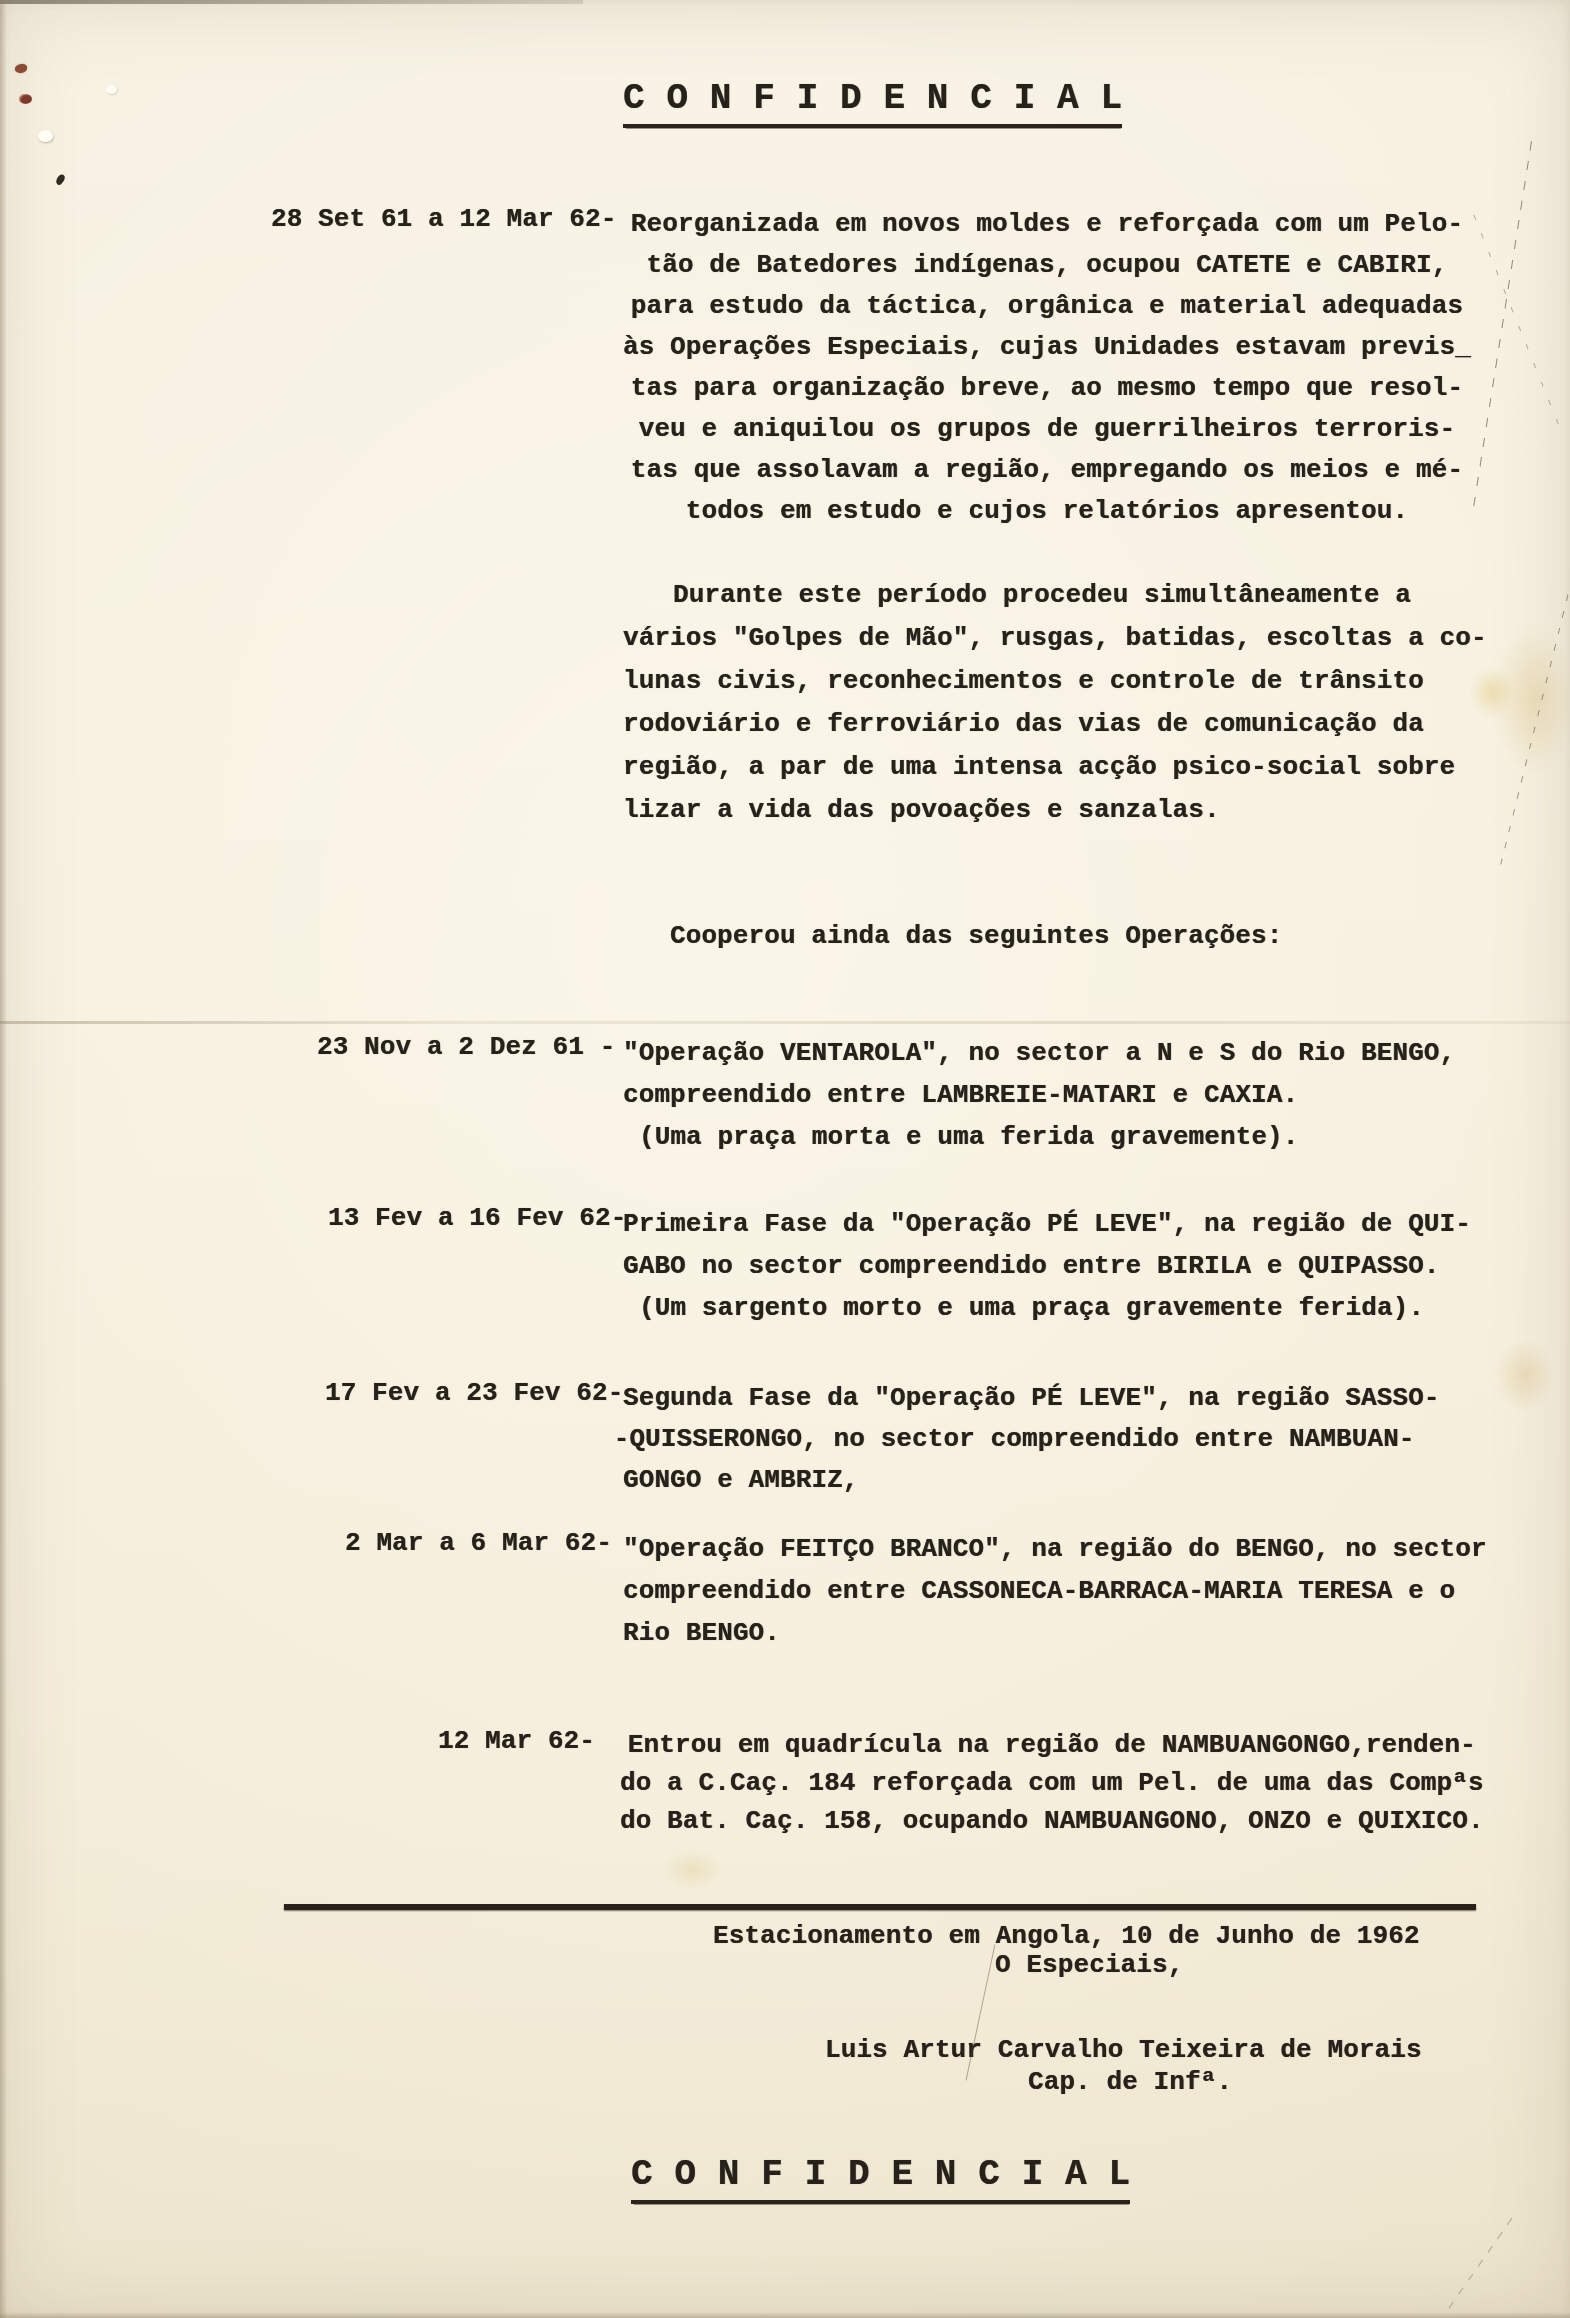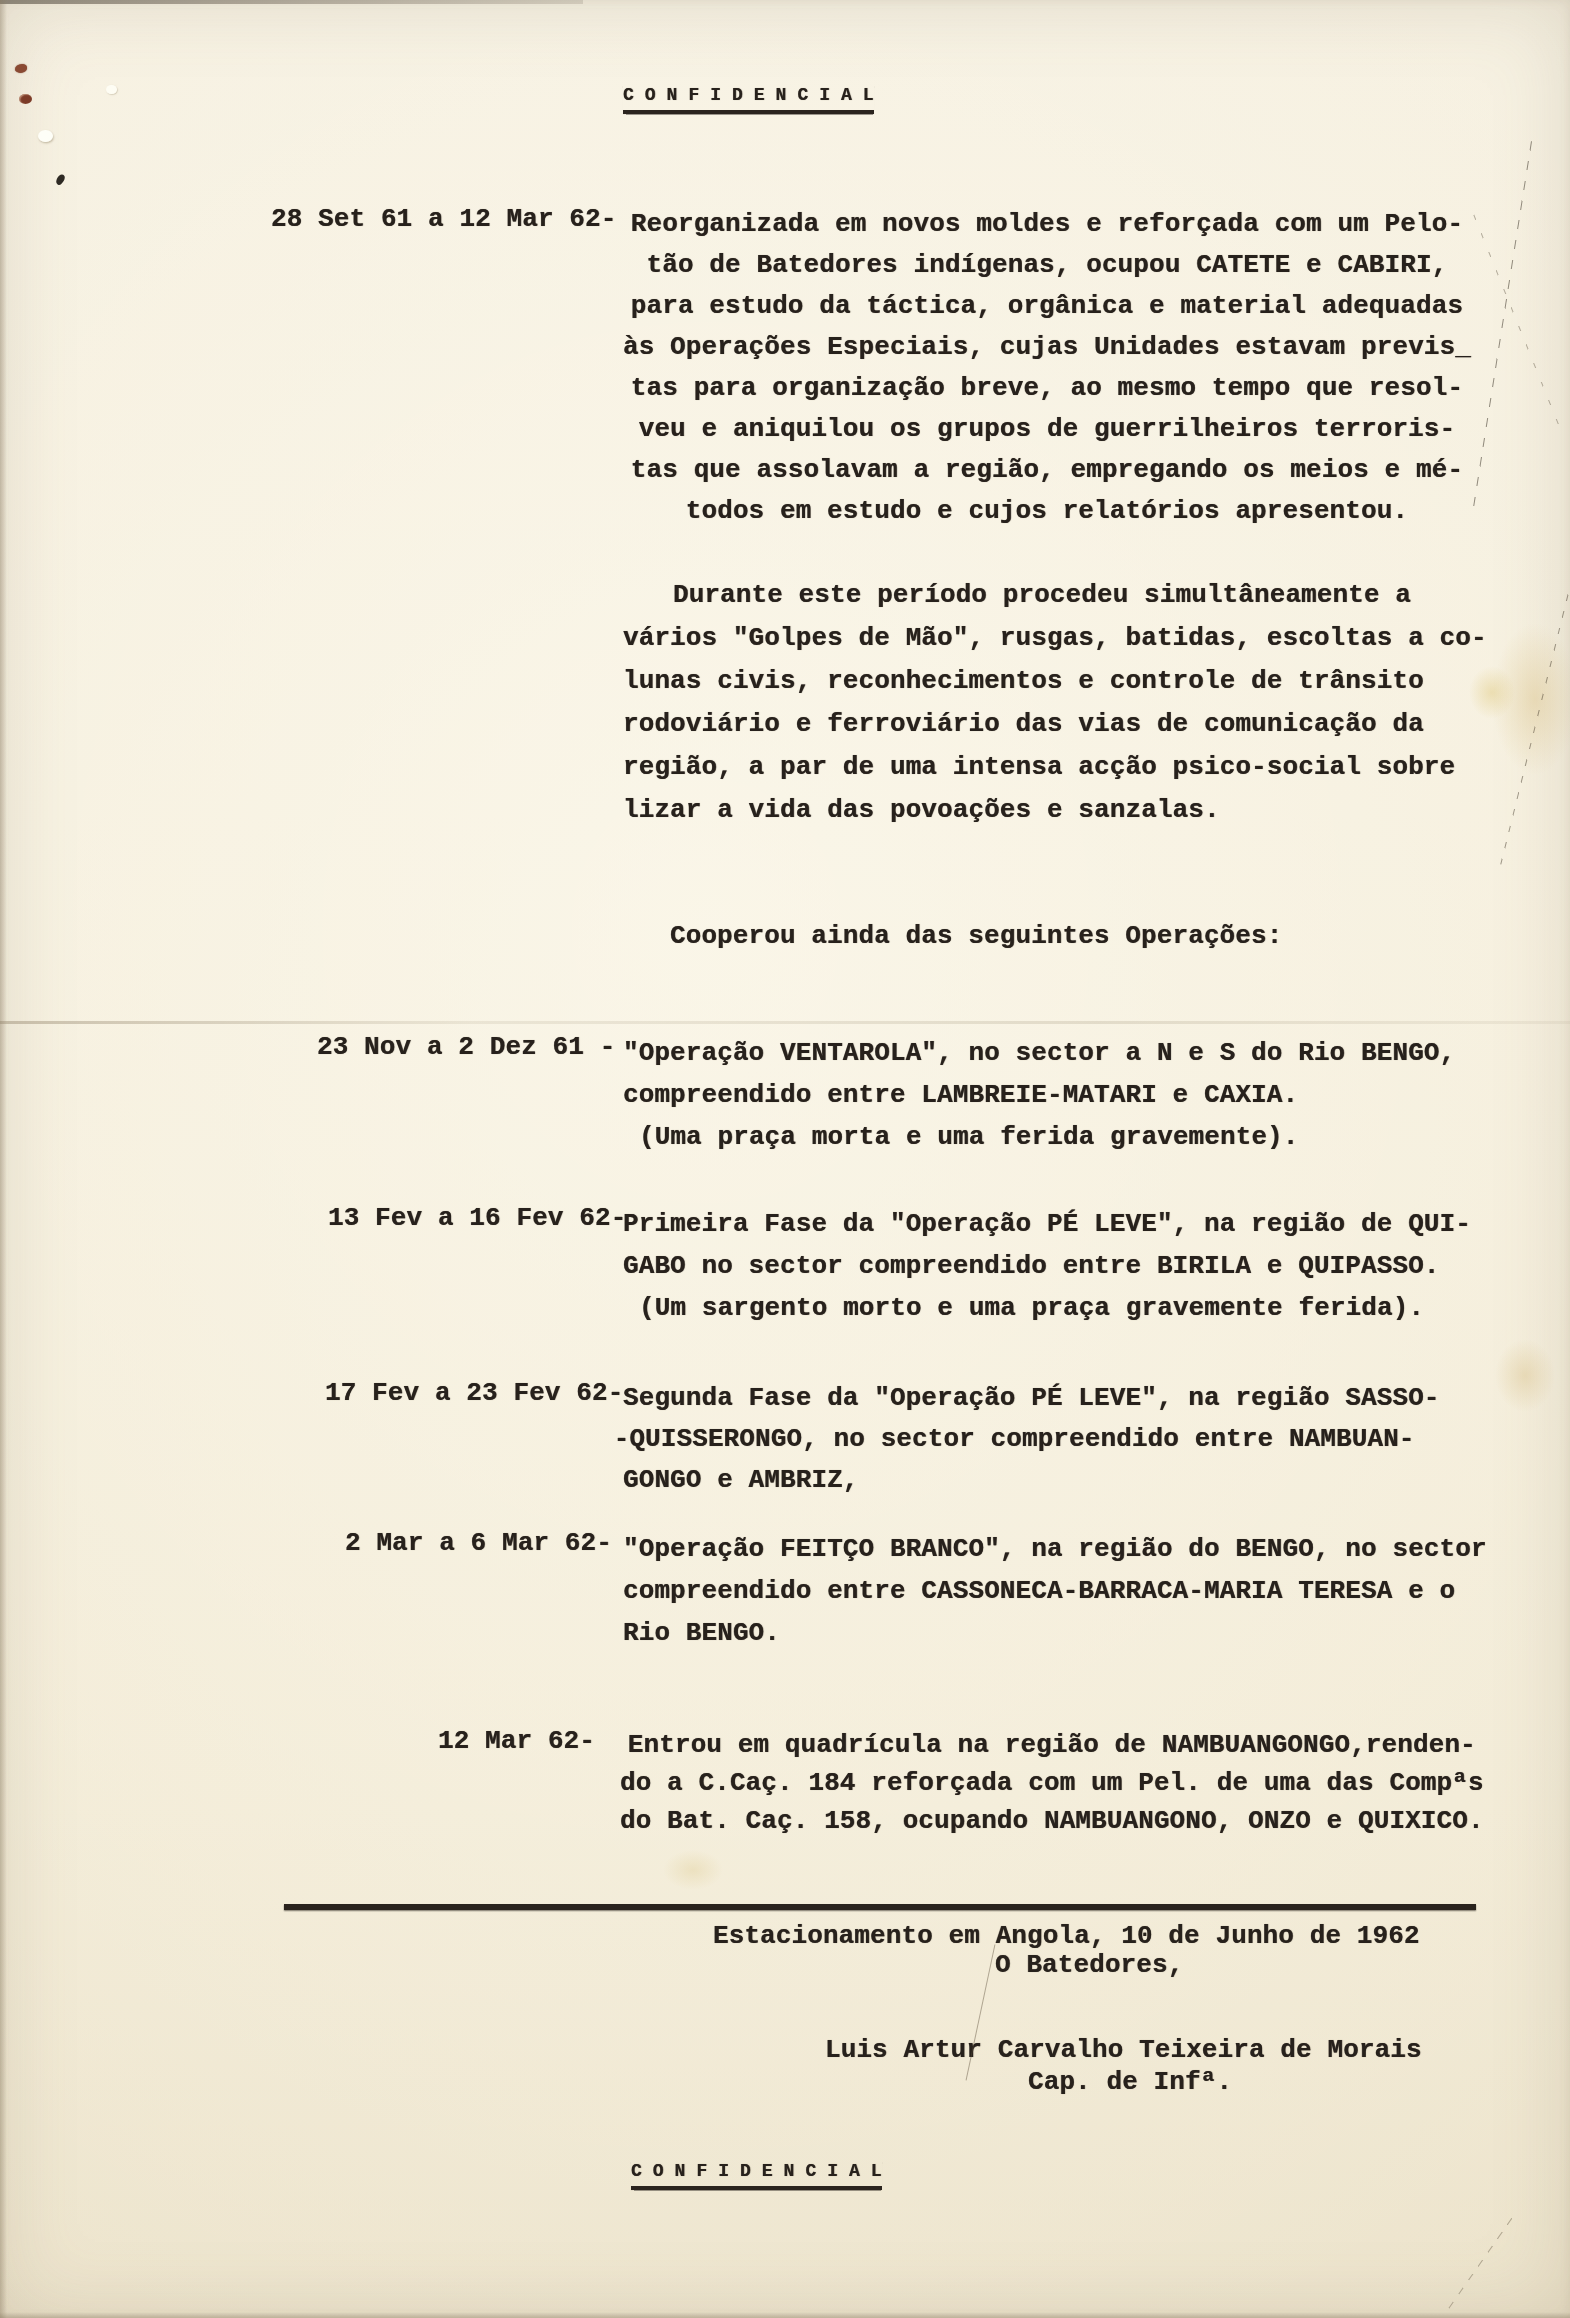--- a/index.html
+++ b/index.html
@@ -17,21 +17,21 @@
   }
   .tw{
     position:absolute;
     font-size:26px;
     white-space:nowrap;
     text-shadow:0.4px 0.3px 0.7px rgba(45,36,28,.6), -0.3px 0 0.5px rgba(45,36,28,.35);
     letter-spacing:0.1px;
   }
   .lines div{display:block;}
   .classification{
-    font-size:18px;
+    font-size:36px;
     padding-bottom:5.3px;
     border-bottom:4.6px solid #2b241e;
     box-shadow:0 1.3px 0.7px rgba(43,36,30,.45);
   }
   .datecol{position:absolute;top:0;}
   .separator-rule{
     position:absolute;left:284px;top:1904px;width:1192px;height:6px;
     background:#2a231d;box-shadow:0 0.7px 1.3px rgba(42,35,29,.6);
   }
   
@@ -133,21 +133,21 @@
     <div class="tw lines" style="left:620px;line-height:38px;text-align:center;">
       <div>Entrou em quadrícula na região de NAMBUANGONGO,renden-</div>
       <div>do a C.Caç. 184 reforçada com um Pel. de uma das Compªs</div>
       <div>do Bat. Caç. 158, ocupando NAMBUANGONO, ONZO e QUIXICO.</div>
     </div>
   </div>
 
   <div class="separator-rule"></div>
 
   <div class="tw" style="left:713px;top:1921px;">Estacionamento em Angola, 10 de Junho de 1962</div>
-  <div class="tw" style="left:995px;top:1950px;">O Batedores,</div>
+  <div class="tw" style="left:995px;top:1950px;">O Especiais,</div>
   <div class="tw" style="left:825px;top:2035px;">Luis Artur Carvalho Teixeira de Morais</div>
   <div class="tw" style="left:1028px;top:2067px;">Cap. de Infª.</div>
 
   <div class="tw" style="left:631px;top:2154px;">
     <span class="classification">C O N F I D E N C I A L</span>
   </div>
 
   <div class="artifact crease"></div>
   <div class="artifact speck-red1"></div>
   <div class="artifact speck-red2"></div>

